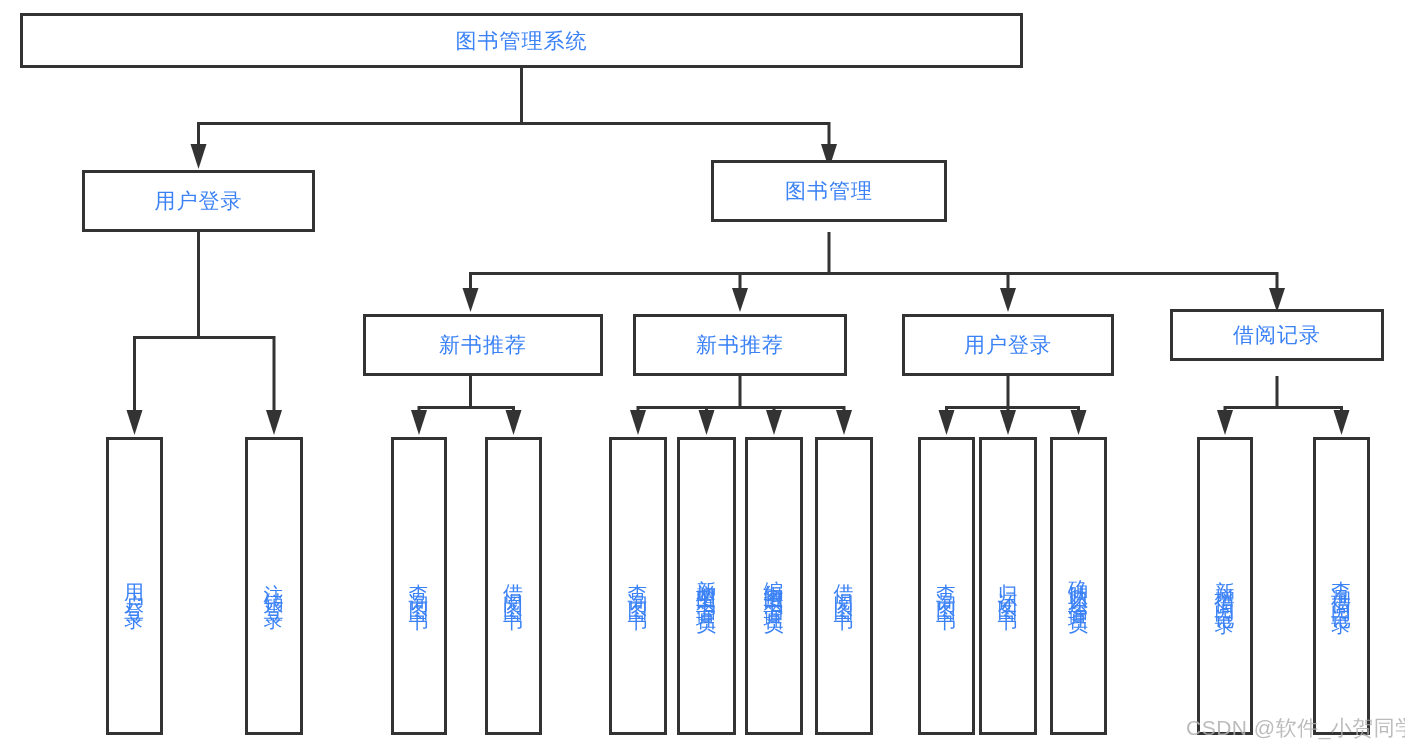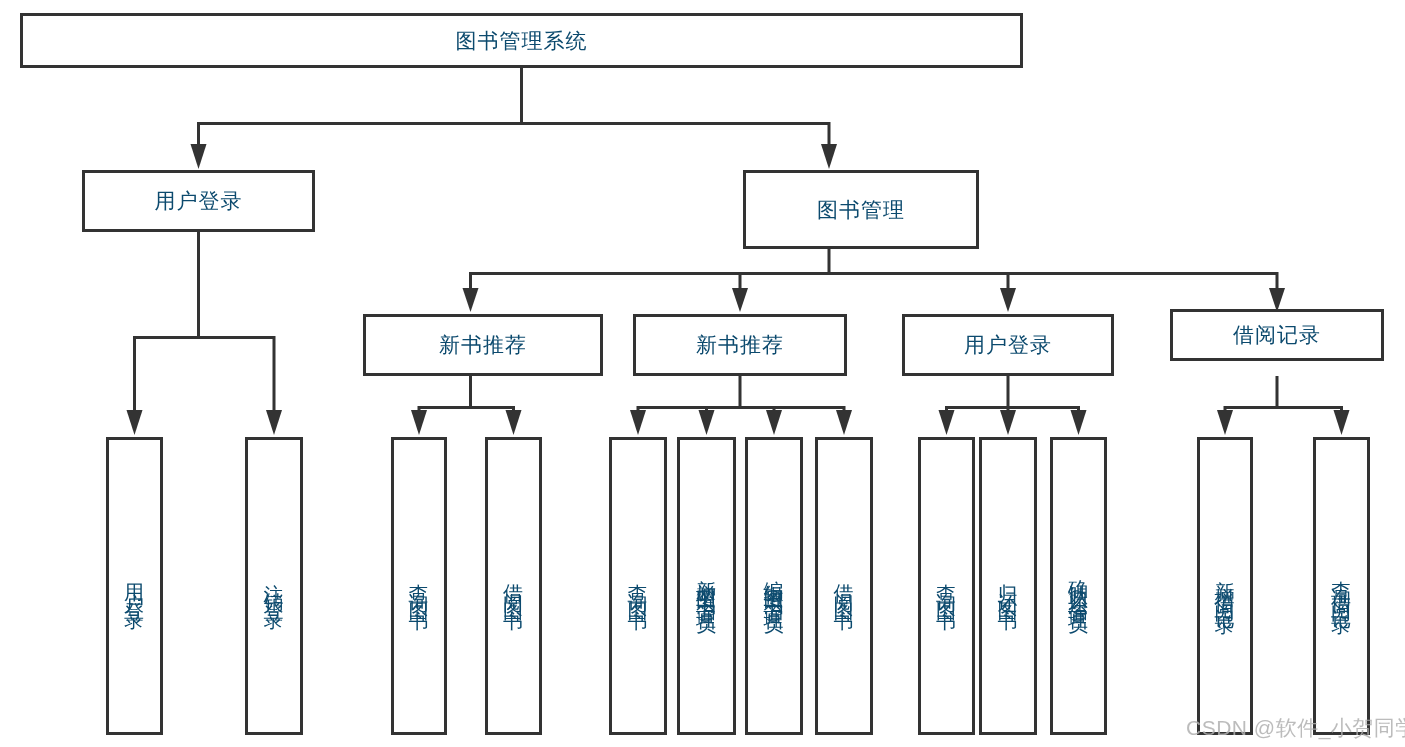--- a/index.html
+++ b/index.html
@@ -3,21 +3,21 @@
 <meta charset="utf-8">
 <style>
   html,body{margin:0;padding:0;background:#ffffff;}
   .canvas{
     position:relative;width:1405px;height:747px;background:#ffffff;overflow:hidden;
     font-family:"Liberation Sans","DejaVu Sans",sans-serif;
   }
   .connectors{position:absolute;left:0;top:0;width:1405px;height:747px;}
   .node{
     position:absolute;box-sizing:border-box;background:#ffffff;
-    border:3px solid #333333;color:#0c4a6e;
+    border:3px solid #333333;color:#3b82f6;
     display:flex;align-items:center;justify-content:center;
   }
   .hnode{font-size:21px;letter-spacing:1px;white-space:nowrap;}
   .vnode{
     font-size:20px;writing-mode:vertical-lr;text-orientation:mixed;
     letter-spacing:9px;line-height:1.0;
   }
   .watermark{
     position:absolute;left:1186px;top:714px;
     font-size:21px;letter-spacing:0.5px;white-space:nowrap;
@@ -72,21 +72,21 @@
       <polygon points="1070.5,410 1086.5,410 1078.5,435"></polygon>
 
       <polygon points="1217,410 1233,410 1225,435"></polygon>
       <polygon points="1333.5,410 1349.5,410 1341.5,435"></polygon>
     </g>
   </svg>
 
   <div class="node hnode" style="left:20px;top:13px;width:1003px;height:55px;">图书管理系统</div>
 
   <div class="node hnode" style="left:82px;top:170px;width:233px;height:62px;">用户登录</div>
-  <div class="node hnode" style="left:711px;top:170px;width:236px;height:79px;margin-left:32px;">图书管理</div>
+  <div class="node hnode" style="left:711px;top:160px;width:236px;height:62px;">图书管理</div>
 
   <div class="node hnode" style="left:363px;top:314px;width:240px;height:62px;">新书推荐</div>
   <div class="node hnode" style="left:633px;top:314px;width:214px;height:62px;">新书推荐</div>
   <div class="node hnode" style="left:902px;top:314px;width:212px;height:62px;">用户登录</div>
   <div class="node hnode" style="left:1170px;top:309px;width:214px;height:52px;">借阅记录</div>
 
   <div class="node vnode" style="left:106px;top:437px;width:57px;height:298px;">用户登录</div>
   <div class="node vnode" style="left:245px;top:437px;width:58px;height:298px;">注销登录</div>
 
   <div class="node vnode" style="left:391px;top:437px;width:56px;height:298px;">查询图书</div>

